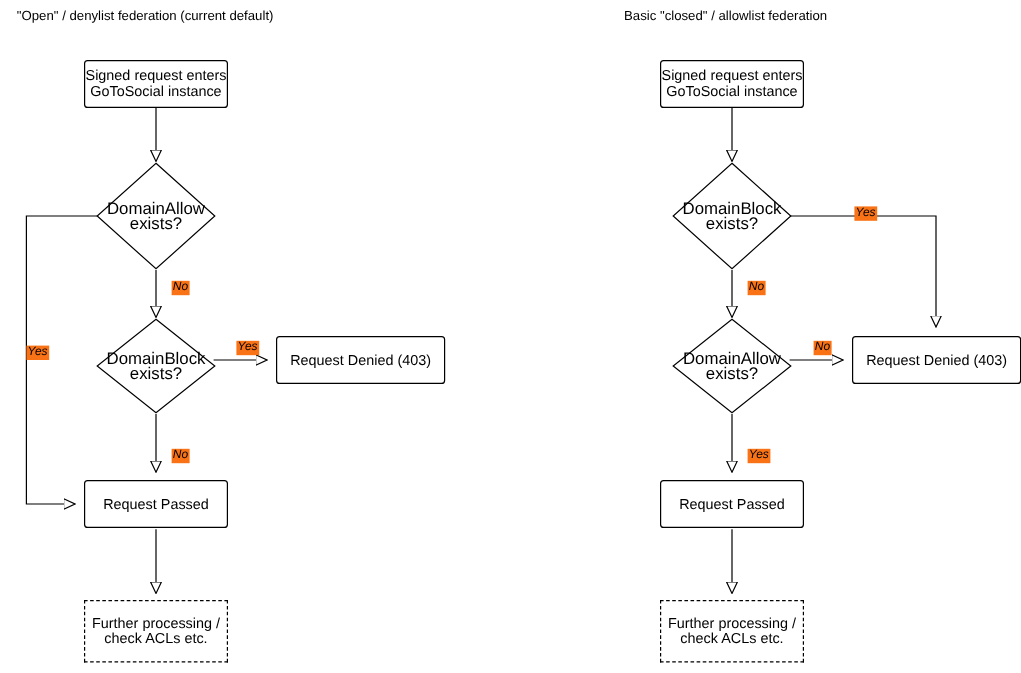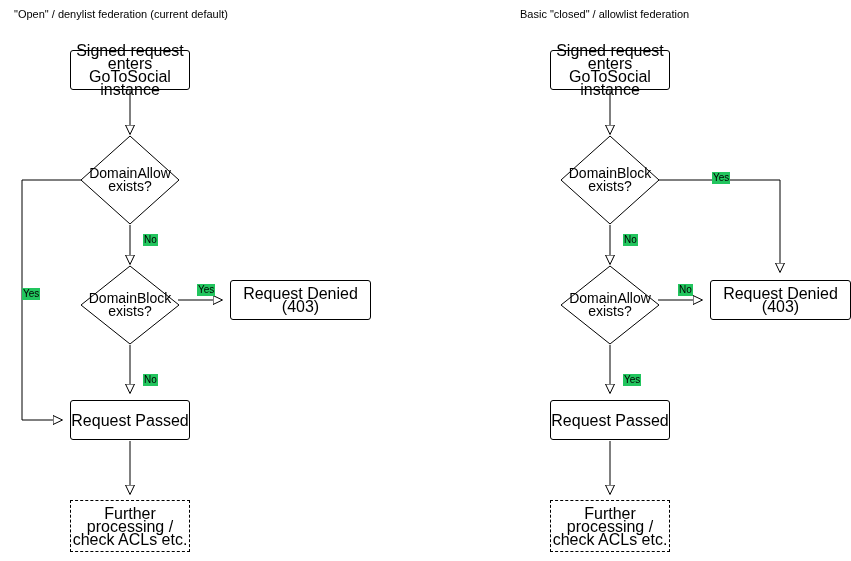--- a/index.html
+++ b/index.html
@@ -28,21 +28,21 @@
     white-space: nowrap;
     color: #000;
   }
   .node {
     position: absolute;
     box-sizing: border-box;
     display: flex;
     align-items: center;
     justify-content: center;
     text-align: center;
-    font-size: 16px;
+    font-size: 12px;
     line-height: 13px;
     color: #000;
     background: #ffffff;
   }
   .box {
     border: 1px solid #000000;
     border-radius: 3px;
   }
   .box-dashed {
     border: 1px dashed #000000;
@@ -69,23 +69,24 @@
     font-size: 14px;
     line-height: 13px;
     color: #000;
     pointer-events: none;
   }
   .edge-label {
     position: absolute;
     font-size: 10px;
     line-height: 12px;
     color: #000;
-    background: #22c55e;
+    background: #f97316;
     padding: 0 1px;
     white-space: nowrap;
+    font-style: italic;
   }
   svg.edges {
     position: absolute;
     left: 0; top: 0;
     width: 851px;
     height: 561px;
     overflow: visible;
   }
   .lbl2 { white-space: pre-line; }
 </style>

